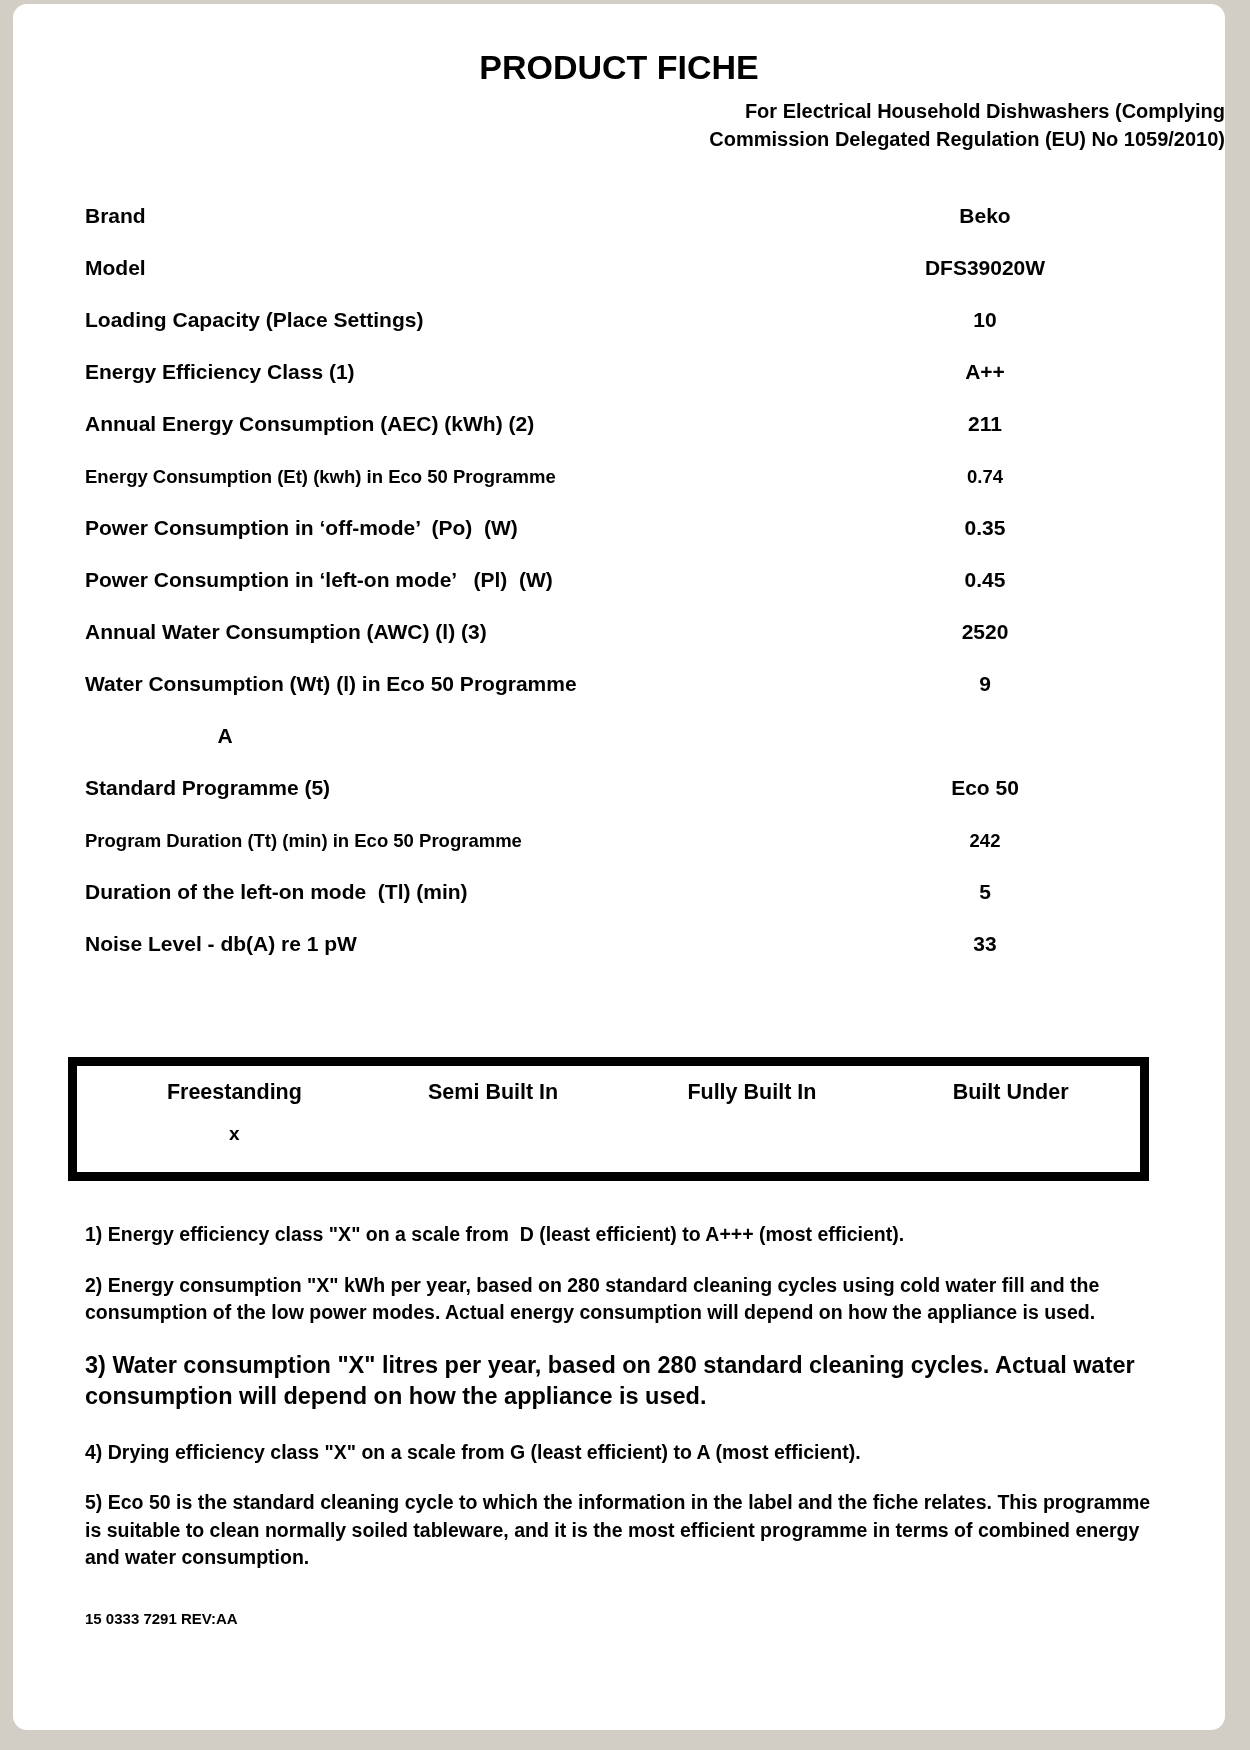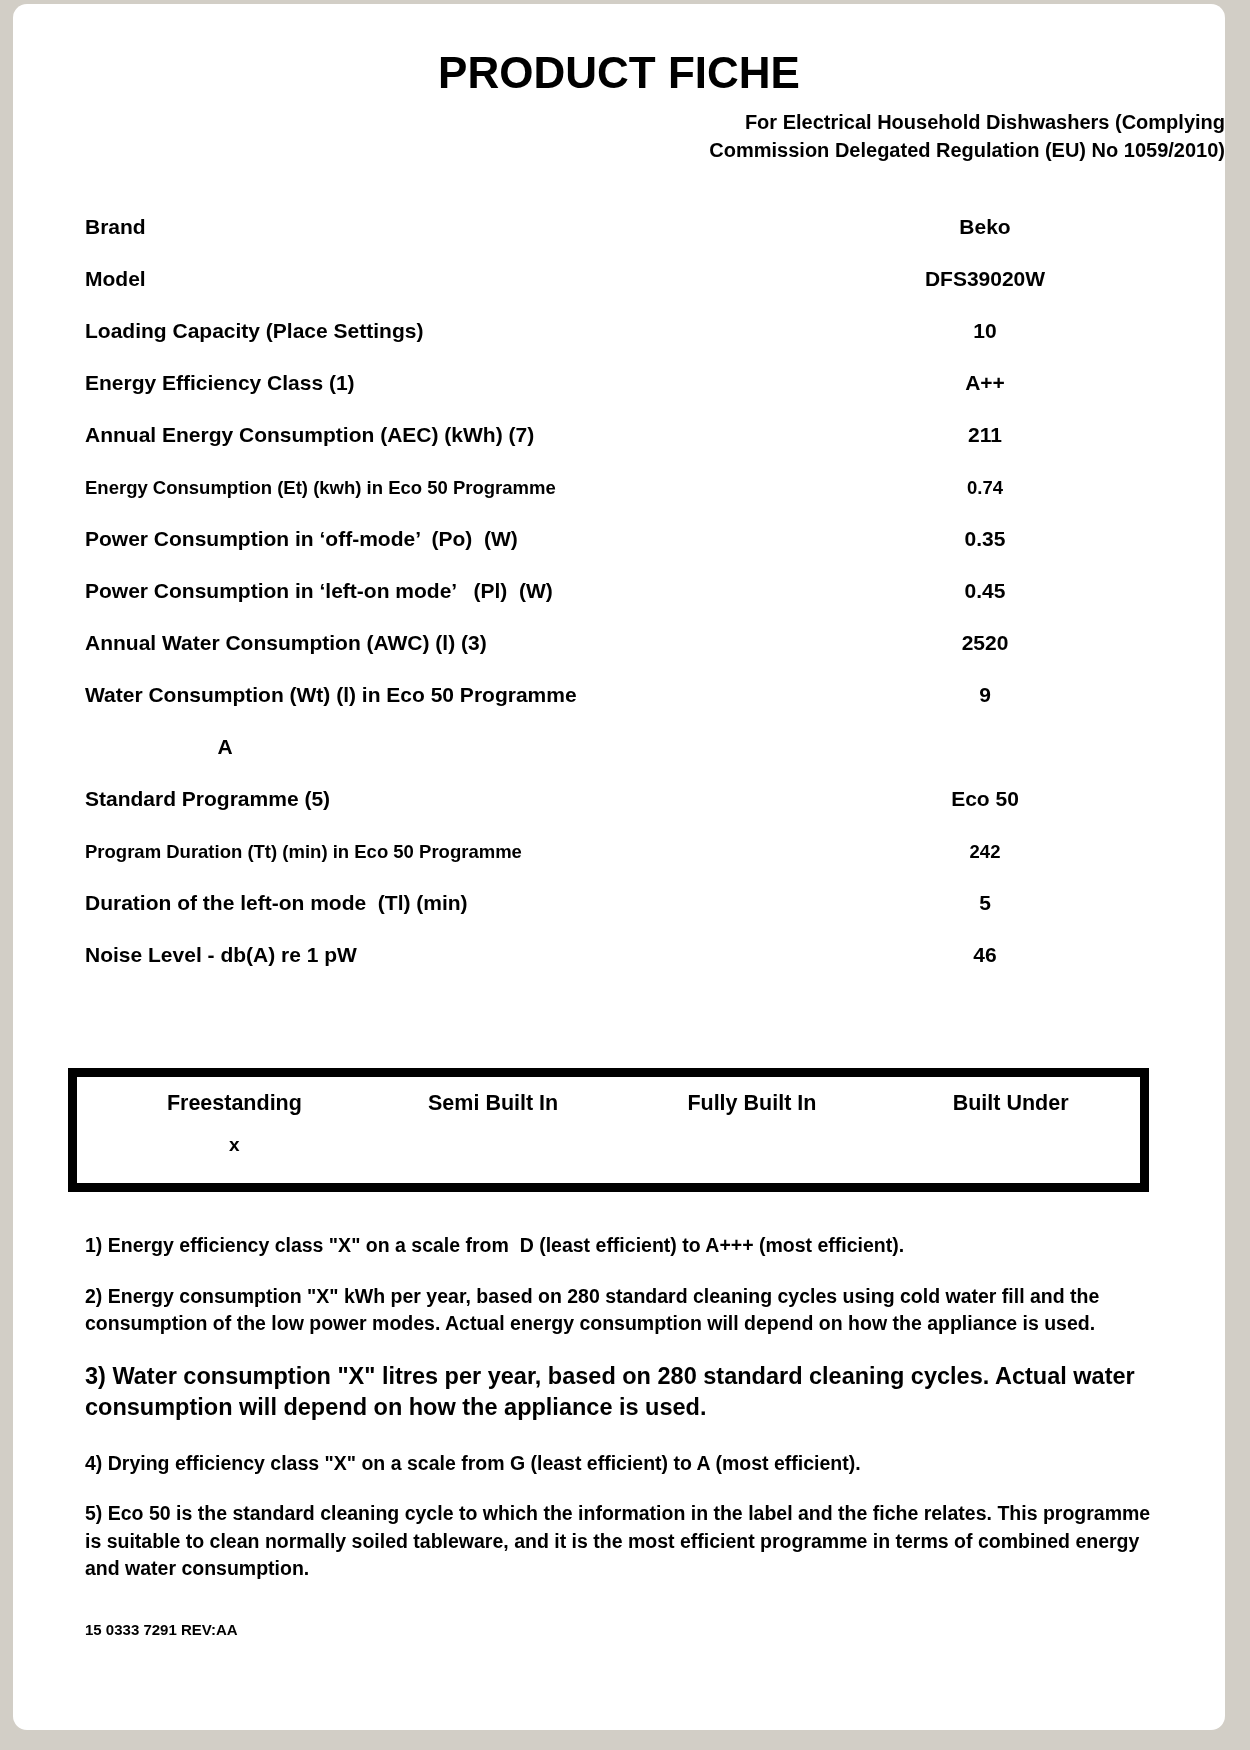--- a/index.html
+++ b/index.html
@@ -18,21 +18,21 @@
     left: 13px; top: 4px;
     width: 1212px; height: 1726px;
     background: #ffffff;
     border-radius: 14px;
     color: #000000;
     overflow: hidden;
   }
   .title {
     margin-top: 44px;
     text-align: center;
-    font-size: 44px;
+    font-size: 34px;
     font-weight: bold;
     letter-spacing: 0px;
   }
   .subtitle {
     margin-top: 10px;
     text-align: right;
     font-size: 20px;
     font-weight: bold;
     line-height: 28px;
   }
@@ -130,21 +130,21 @@
       </div>
       <div class="row">
         <div class="lbl">Loading Capacity (Place Settings)</div>
         <div class="val">10</div>
       </div>
       <div class="row">
         <div class="lbl">Energy Efficiency Class (1)</div>
         <div class="val">A++</div>
       </div>
       <div class="row">
-        <div class="lbl">Annual Energy Consumption (AEC) (kWh) (7)</div>
+        <div class="lbl">Annual Energy Consumption (AEC) (kWh) (2)</div>
         <div class="val">211</div>
       </div>
       <div class="row small">
         <div class="lbl">Energy Consumption (Et) (kwh) in Eco 50 Programme</div>
         <div class="val">0.74</div>
       </div>
       <div class="row">
         <div class="lbl">Power Consumption in ‘off-mode’  (Po)  (W)</div>
         <div class="val">0.35</div>
       </div>
@@ -170,21 +170,21 @@
       <div class="row small">
         <div class="lbl">Program Duration (Tt) (min) in Eco 50 Programme</div>
         <div class="val">242</div>
       </div>
       <div class="row">
         <div class="lbl">Duration of the left-on mode  (Tl) (min)</div>
         <div class="val">5</div>
       </div>
       <div class="row">
         <div class="lbl">Noise Level - db(A) re 1 pW</div>
-        <div class="val">46</div>
+        <div class="val">33</div>
       </div>
     </div>
 
     <div class="instbox">
       <div class="inst-headers">
         <div class="inst-cell">Freestanding</div>
         <div class="inst-cell">Semi Built In</div>
         <div class="inst-cell">Fully Built In</div>
         <div class="inst-cell">Built Under</div>
       </div>

